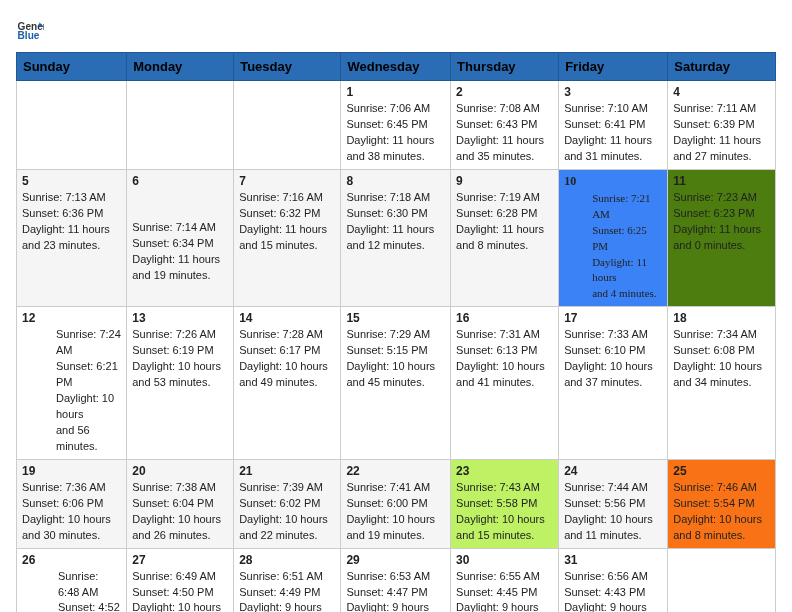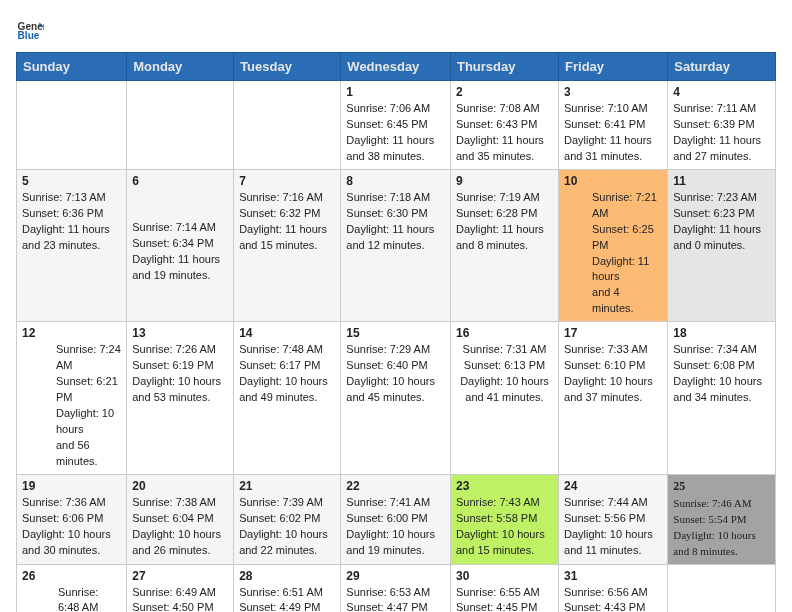--- a/index.html
+++ b/index.html
@@ -38,21 +38,21 @@
       font-size: 16px;
       color: #444;
     }
     .calendar-table {
       width: 100%;
       border-collapse: collapse;
       border: 1px solid #ccc;
     }
     .calendar-table th {
       background: #2a6db5;
-      color: #e5e5e5;
+      color: #000000;
       text-align: left;
       padding: 6px 6px;
       font-size: 13px;
       border: 1px solid #1e5a9a;
     }
     .calendar-table td {
       vertical-align: top;
       border: 1px solid #ccc;
       padding: 4px 5px;
       width: 113px;
@@ -169,28 +169,28 @@
 Daylight: 11 hours
 and 12 minutes.</div>
         </td>
         <td style="background: rgb(245, 245, 245);">
           <div class="day-number">9</div>
           <div class="day-info" style="white-space: pre-line;">Sunrise: 7:19 AM
 Sunset: 6:28 PM
 Daylight: 11 hours
 and 8 minutes.</div>
         </td>
-        <td style="background: #fdba74;">
+        <td style="background: #3b82f6; font-family: Liberation Serif, serif;">
           <div class="day-number">10</div>
           <div class="day-info" style="white-space: pre-line; margin-left: 28px;">Sunrise: 7:21 AM
 Sunset: 6:25 PM
 Daylight: 11 hours
 and 4 minutes.</div>
         </td>
-        <td style="background: #e5e5e5;">
+        <td style="background: #4d7c0f;">
           <div class="day-number">11</div>
           <div class="day-info" style="white-space: pre-line;">Sunrise: 7:23 AM
 Sunset: 6:23 PM
 Daylight: 11 hours
 and 0 minutes.</div>
         </td>
       </tr>
       <tr>
         <td>
           <div class="day-number">12</div>
@@ -201,35 +201,35 @@
         </td>
         <td>
           <div class="day-number">13</div>
           <div class="day-info" style="white-space: pre-line;">Sunrise: 7:26 AM
 Sunset: 6:19 PM
 Daylight: 10 hours
 and 53 minutes.</div>
         </td>
         <td>
           <div class="day-number">14</div>
-          <div class="day-info" style="white-space: pre-line;">Sunrise: 7:48 AM
+          <div class="day-info" style="white-space: pre-line;">Sunrise: 7:28 AM
 Sunset: 6:17 PM
 Daylight: 10 hours
 and 49 minutes.</div>
         </td>
         <td>
           <div class="day-number">15</div>
           <div class="day-info" style="white-space: pre-line;">Sunrise: 7:29 AM
-Sunset: 6:40 PM
+Sunset: 5:15 PM
 Daylight: 10 hours
 and 45 minutes.</div>
         </td>
         <td>
           <div class="day-number">16</div>
-          <div class="day-info" style="white-space: pre-line; text-align: center;">Sunrise: 7:31 AM
+          <div class="day-info" style="white-space: pre-line;">Sunrise: 7:31 AM
 Sunset: 6:13 PM
 Daylight: 10 hours
 and 41 minutes.</div>
         </td>
         <td>
           <div class="day-number">17</div>
           <div class="day-info" style="white-space: pre-line;">Sunrise: 7:33 AM
 Sunset: 6:10 PM
 Daylight: 10 hours
 and 37 minutes.</div>
@@ -278,21 +278,21 @@
 Daylight: 10 hours
 and 15 minutes.</div>
         </td>
         <td style="background: rgb(245, 245, 245);">
           <div class="day-number">24</div>
           <div class="day-info" style="white-space: pre-line;">Sunrise: 7:44 AM
 Sunset: 5:56 PM
 Daylight: 10 hours
 and 11 minutes.</div>
         </td>
-        <td style="background: #a3a3a3; font-family: Liberation Serif, serif;">
+        <td style="background: #f97316;">
           <div class="day-number">25</div>
           <div class="day-info" style="white-space: pre-line;">Sunrise: 7:46 AM
 Sunset: 5:54 PM
 Daylight: 10 hours
 and 8 minutes.</div>
         </td>
       </tr>
       <tr>
         <td>
           <div class="day-number">26</div>

